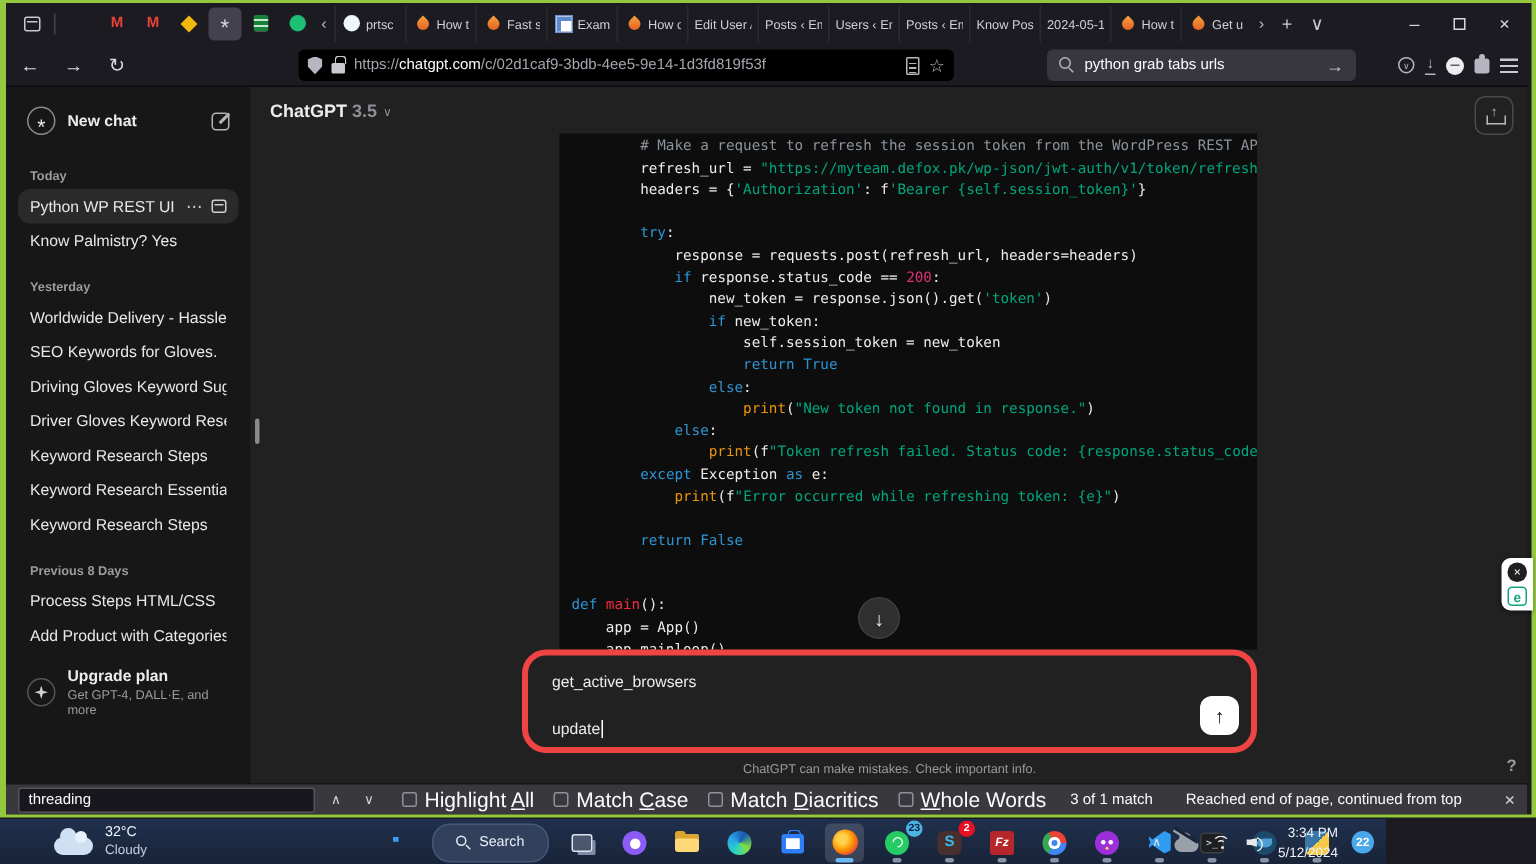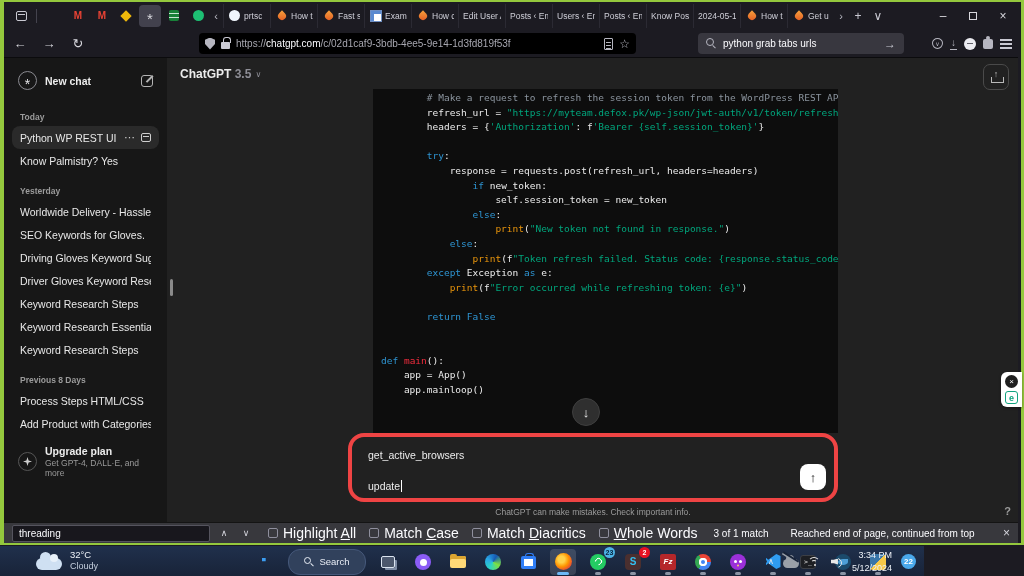--- a/index.html
+++ b/index.html
@@ -388,22 +388,25 @@
               <i>↑</i>
             </span>
         </div>
         <div class="code-block" id="code">
             <div class="code-line"><span class="tok-c">        # Make a request to refresh the session token from the WordPress REST API endpoint</span></div>
             <div class="code-line"><span class="tok-p">        refresh_url = </span><span class="tok-s">"https://myteam.defox.pk/wp-json/jwt-auth/v1/token/refresh"</span></div>
             <div class="code-line"><span class="tok-p">        headers = {</span><span class="tok-s">'Authorization'</span><span class="tok-p">: f</span><span class="tok-s">'Bearer {self.session_token}'</span><span class="tok-p">}</span></div>
             <div class="code-line">&nbsp;</div>
             <div class="code-line"><span class="tok-p">        </span><span class="tok-k">try</span><span class="tok-p">:</span></div>
             <div class="code-line"><span class="tok-p">            response = requests.post(refresh_url, headers=headers)</span></div>
+            <div class="code-line"><span class="tok-p">            </span><span class="tok-k">if</span><span class="tok-p"> response.status_code == </span><span class="tok-n">200</span><span class="tok-p">:</span></div>
+            <div class="code-line"><span class="tok-p">                new_token = response.json().get(</span><span class="tok-s">'token'</span><span class="tok-p">)</span></div>
             <div class="code-line"><span class="tok-p">                </span><span class="tok-k">if</span><span class="tok-p"> new_token:</span></div>
             <div class="code-line"><span class="tok-p">                    self.session_token = new_token</span></div>
+            <div class="code-line"><span class="tok-p">                    </span><span class="tok-k">return</span><span class="tok-p"> </span><span class="tok-k">True</span></div>
             <div class="code-line"><span class="tok-p">                </span><span class="tok-k">else</span><span class="tok-p">:</span></div>
             <div class="code-line"><span class="tok-p">                    </span><span class="tok-b">print</span><span class="tok-p">(</span><span class="tok-s">"New token not found in response."</span><span class="tok-p">)</span></div>
             <div class="code-line"><span class="tok-p">            </span><span class="tok-k">else</span><span class="tok-p">:</span></div>
             <div class="code-line"><span class="tok-p">                </span><span class="tok-b">print</span><span class="tok-p">(f</span><span class="tok-s">"Token refresh failed. Status code: {response.status_code}, Error: {response.text}"</span></div>
             <div class="code-line"><span class="tok-p">        </span><span class="tok-k">except</span><span class="tok-p"> Exception </span><span class="tok-k">as</span><span class="tok-p"> e:</span></div>
             <div class="code-line"><span class="tok-p">            </span><span class="tok-b">print</span><span class="tok-p">(f</span><span class="tok-s">"Error occurred while refreshing token: {e}"</span><span class="tok-p">)</span></div>
             <div class="code-line">&nbsp;</div>
             <div class="code-line"><span class="tok-p">        </span><span class="tok-k">return</span><span class="tok-p"> </span><span class="tok-k">False</span></div>
             <div class="code-line">&nbsp;</div>
             <div class="code-line">&nbsp;</div>

